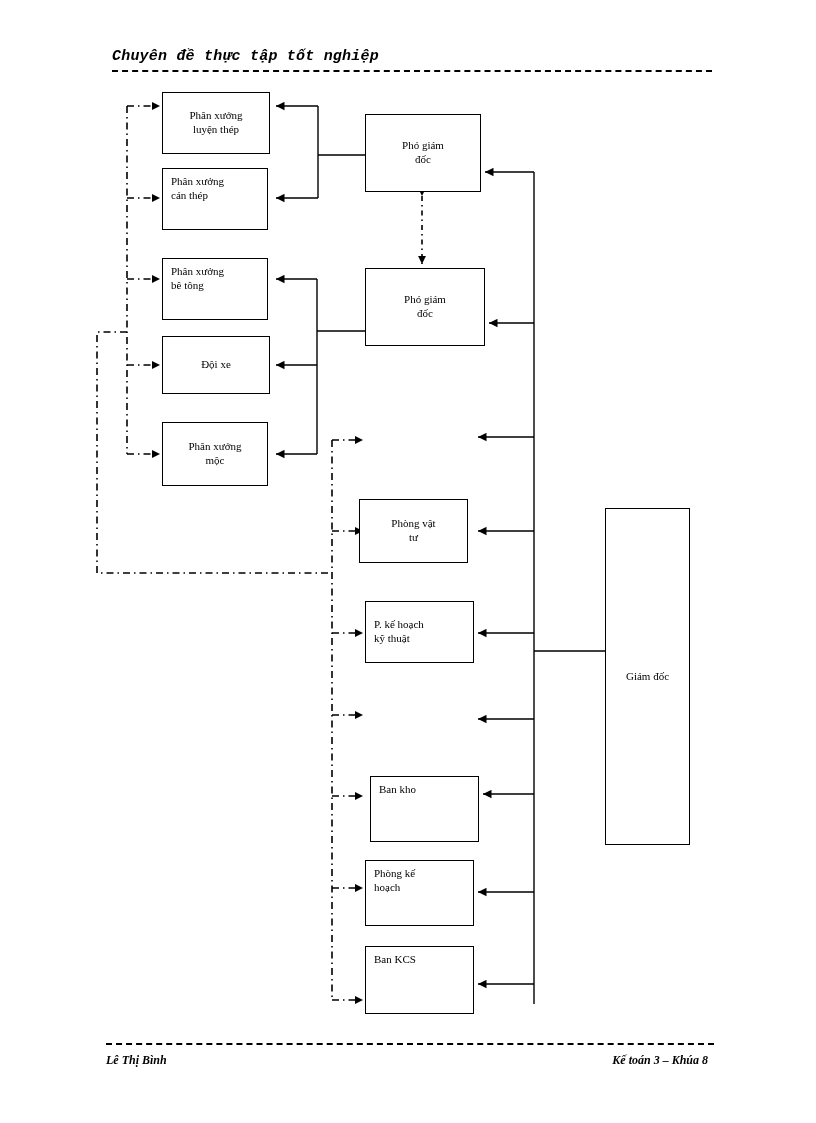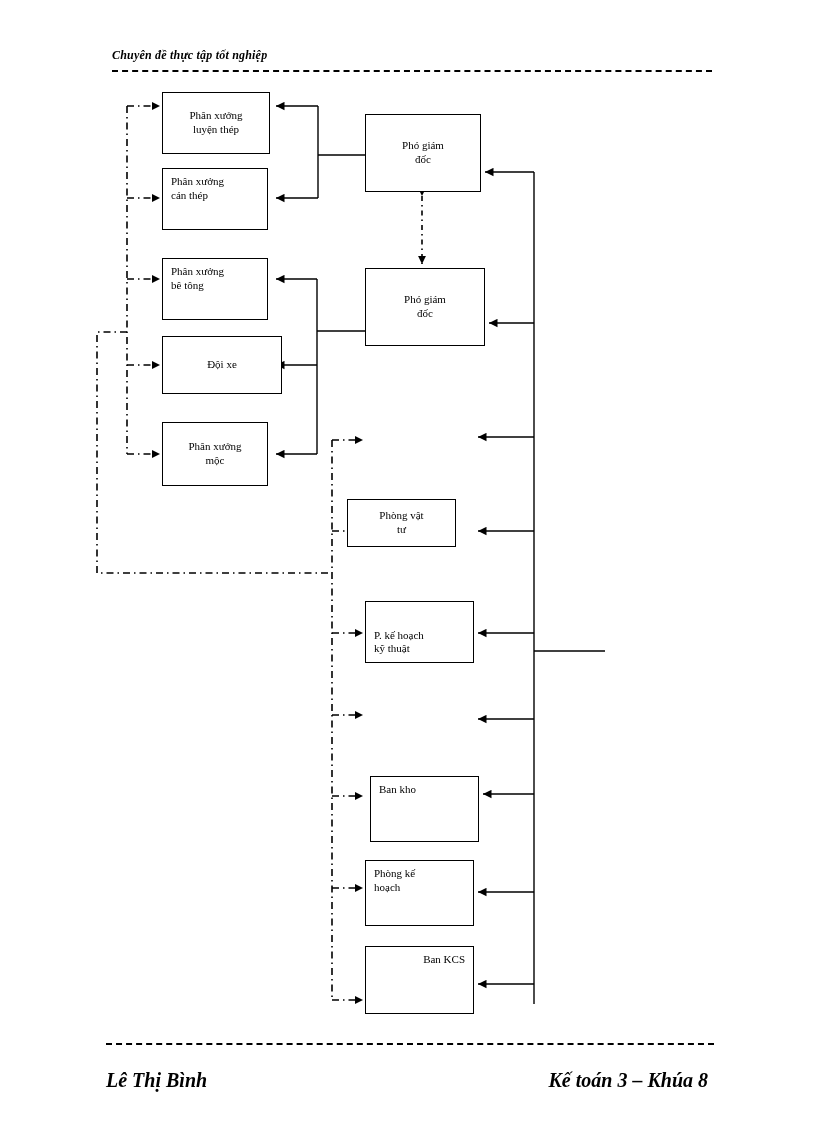--- a/index.html
+++ b/index.html
@@ -20,23 +20,24 @@
   .page-header {
     position: absolute;
     left: 112px;
     top: 48px;
     width: 600px;
     height: 26px;
   }
   .page-header .title {
     font-style: italic;
     font-weight: bold;
-    font-size: 12px;
+    font-size: 15px;
     letter-spacing: 0.2px;
     white-space: nowrap;
+    font-family: Liberation Mono, monospace;
   }
   .rule-dashed-top {
     position: absolute;
     left: 112px;
     top: 70px;
     width: 600px;
     border-top: 2px dashed #000;
   }
 
   
@@ -53,23 +54,22 @@
     top: 1053px;
     width: 608px;
     height: 24px;
   }
   .page-footer .foot-left,
   .page-footer .foot-right {
     position: absolute;
     top: 0;
     font-style: italic;
     font-weight: bold;
-    font-size: 20px;
+    font-size: 12px;
     white-space: nowrap;
-    margin-top: 16px;
   }
   .page-footer .foot-left { left: 0; }
   .page-footer .foot-right { right: 6px; font-style: italic; }
 
   
   #diagram {
     position: absolute;
     left: 0;
     top: 0;
     width: 816px;
@@ -98,21 +98,21 @@
     text-align: center;
   }
   .node.left-top {
     display: flex;
     align-items: flex-start;
     justify-content: flex-start;
     text-align: left;
   }
   .node.left-center {
     display: flex;
-    align-items: flex-end;
+    align-items: center;
     justify-content: flex-start;
     text-align: left;
   }
 
   
   #wires {
     position: absolute;
     left: 0;
     top: 0;
     width: 816px;
@@ -221,64 +221,67 @@
   <div class="node left-top" style="left:162px; top:168px; width:106px; height:62px;">
     <span class="node-label">Phân xưởng
 cán thép</span>
   </div>
 
   <div class="node left-top" style="left:162px; top:258px; width:106px; height:62px;">
     <span class="node-label">Phân xưởng
 bê tông</span>
   </div>
 
-  <div class="node center-both" style="left:162px; top:336px; width:120px; height:58px;">
+  <div class="node center-both" style="left:162px; top:336px; width:108px; height:58px;">
     <span class="node-label">Đội xe</span>
   </div>
 
   <div class="node center-both" style="left:162px; top:422px; width:106px; height:64px;">
     <span class="node-label">Phân xưởng
 mộc</span>
   </div>
 
   <div class="node center-both" style="left:365px; top:114px; width:116px; height:78px;">
     <span class="node-label">Phó giám
 đốc</span>
   </div>
 
   <div class="node center-both" style="left:365px; top:268px; width:120px; height:78px;">
     <span class="node-label">Phó giám
 đốc</span>
   </div>
 
 
-  <div class="node center-both" style="left:347px; top:499px; width:109px; height:48px;">
+  <div class="node center-both" style="left:359px; top:499px; width:109px; height:64px;">
     <span class="node-label">Phòng vật
 tư</span>
   </div>
 
   <div class="node left-center" style="left:365px; top:601px; width:109px; height:62px;">
     <span class="node-label">P. kế hoạch
 kỹ thuật</span>
   </div>
 
 
   <div class="node left-top" style="left:365px; top:860px; width:109px; height:66px;">
     <span class="node-label">Phòng kế
 hoạch</span>
   </div>
 
   <div class="node left-top" style="left:370px; top:776px; width:109px; height:66px;">
     <span class="node-label">Ban kho</span>
   </div>
 
-  <div class="node left-top" style="left:365px; top:946px; width:109px; height:68px;justify-content:flex-end;">
+  <div class="node left-top" style="left:365px; top:946px; width:109px; height:68px;">
     <span class="node-label">Ban KCS</span>
   </div>
 
+  <div class="node center-both" style="left:605px; top:508px; width:85px; height:337px;">
+    <span class="node-label">Giám đốc</span>
+  </div>
 
 </div>
 
 <div class="rule-dashed-bottom"></div>
 <div class="page-footer">
   <div class="foot-left">Lê Thị Bình</div>
   <div class="foot-right">Kế toán 3 – Khúa 8</div>
 </div>
 
 </body></html>

